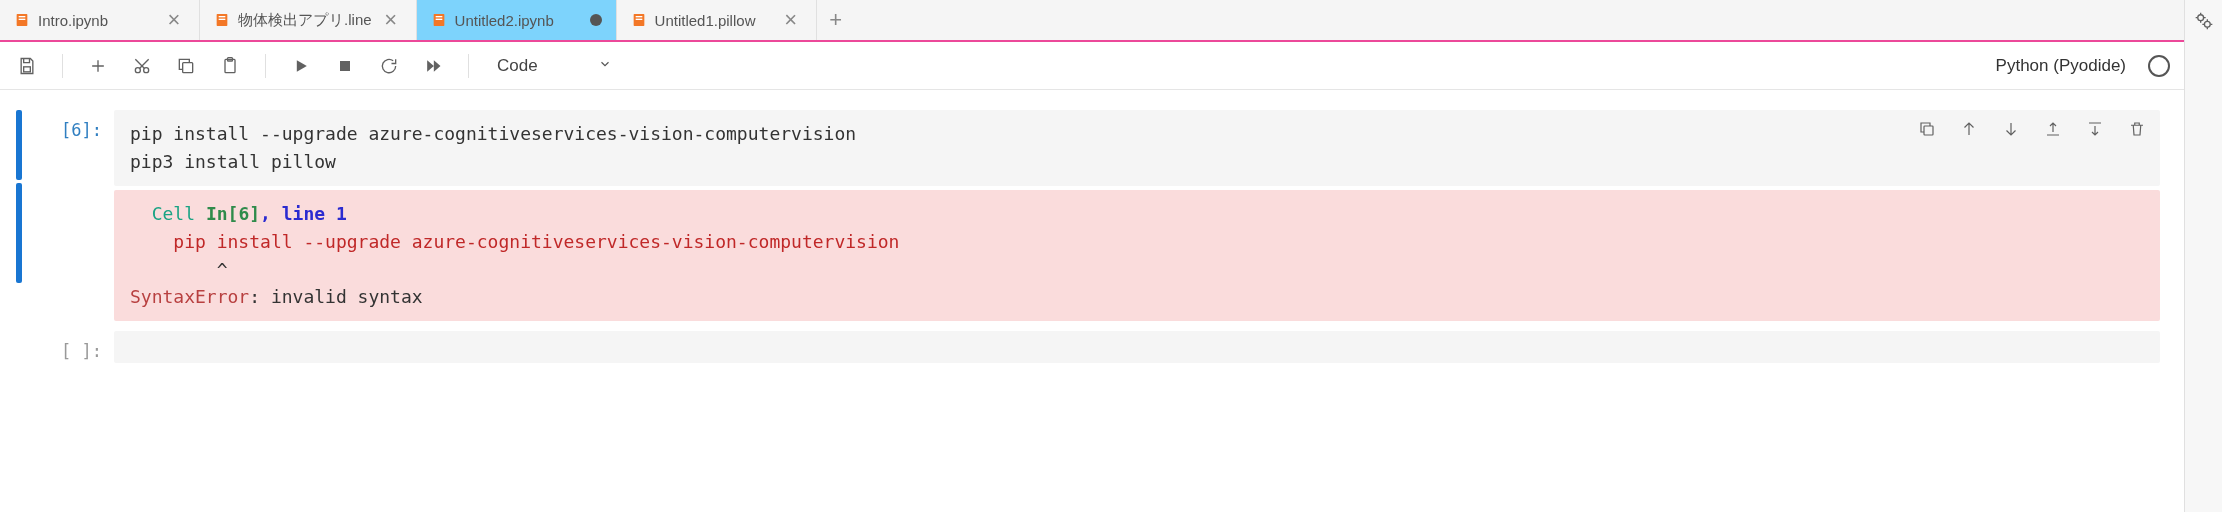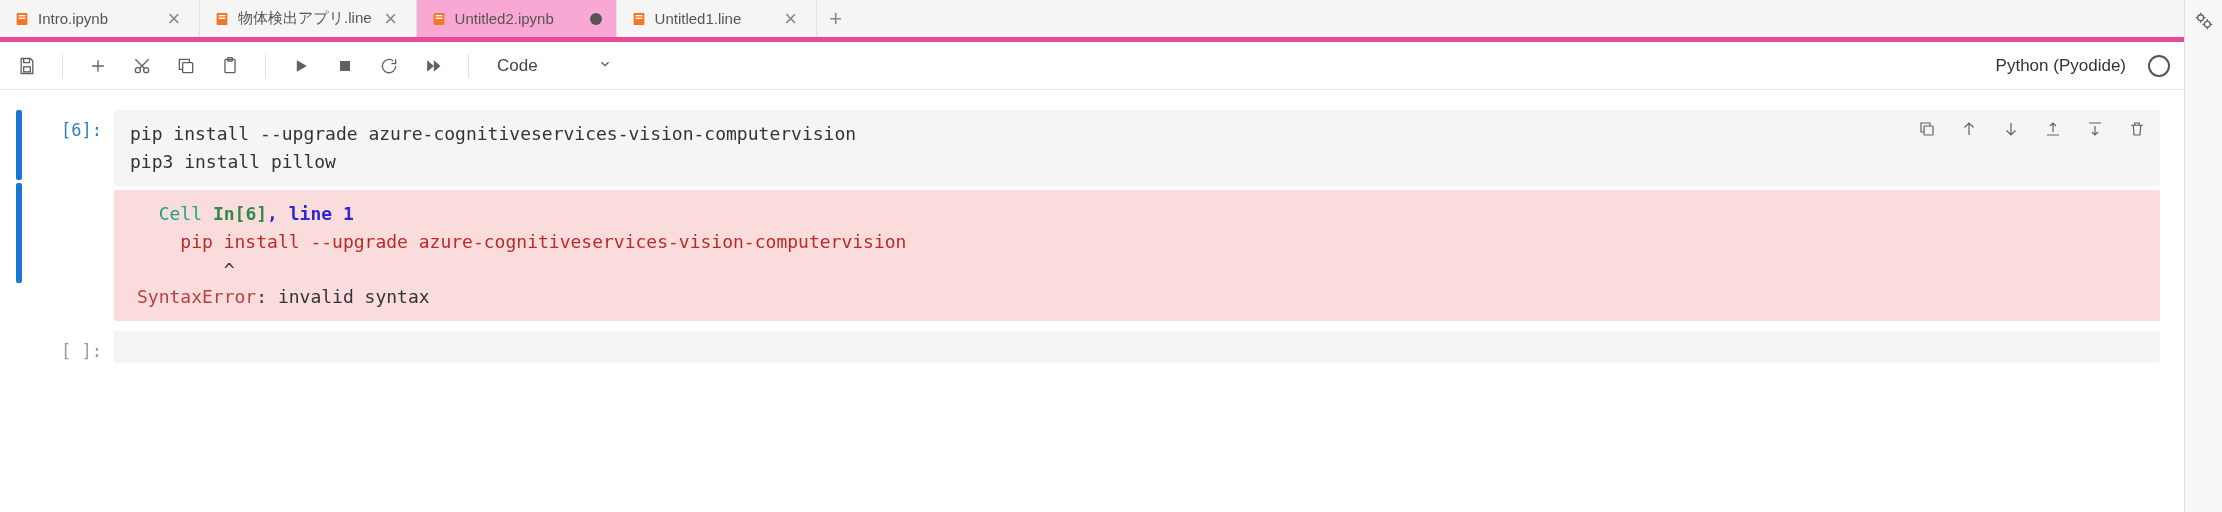--- a/index.html
+++ b/index.html
@@ -1,21 +1,21 @@
 <!DOCTYPE html>
 <html><head>
 <meta charset="utf-8">
 <style>
 * { margin:0; padding:0; box-sizing:border-box; }
 body { font-family:-apple-system,BlinkMacSystemFont,"Segoe UI",Helvetica,Arial,sans-serif; font-size:14px; background:#fff; color:#333; width:2222px; height:512px; overflow:hidden; display:flex; }
 .main-area { flex:1; display:flex; flex-direction:column; }
 .right-rail { width:38px; background:#f7f7f7; border-left:1px solid #e0e0e0; display:flex; flex-direction:column; align-items:center; padding-top:8px; }
-.tabs { display:flex; align-items:center; background:#f5f5f5; height:42px; border-bottom:5px solid #ec4899; }
+.tabs { display:flex; align-items:center; background:#f5f5f5; height:42px; border-bottom:2px solid #ec4899; }
 .tab { display:flex; align-items:center; gap:8px; padding:0 14px; height:100%; border-right:1px solid #e0e0e0; position:relative; min-width:200px; cursor:pointer; }
-.tab.active { background:#f9a8d4; }
+.tab.active { background:#7dd3fc; }
 .tab-icon { width:16px; height:16px; display:inline-block; }
 .tab-icon svg { width:16px; height:16px; }
 .tab-label { font-size:15px; color:#555; flex:1; }
 .tab-close { width:22px; height:22px; display:flex; align-items:center; justify-content:center; border-radius:3px; color:#888; font-size:22px; line-height:1; }
 .tab-dirty { width:12px; height:12px; border-radius:50%; background:#555; }
 .tab-add { width:38px; display:flex; align-items:center; justify-content:center; color:#888; font-size:22px; cursor:pointer; }
 .toolbar { display:flex; align-items:center; height:48px; padding:0 14px; gap:18px; border-bottom:1px solid #e5e5e5; }
 .tbtn { width:26px; height:26px; display:flex; align-items:center; justify-content:center; color:#616161; cursor:pointer; }
 .tbtn svg { width:20px; height:20px; stroke:currentColor; fill:none; stroke-width:1.6; }
 .toolbar-sep { width:1px; height:24px; background:#e0e0e0; margin:0 4px; }
@@ -29,21 +29,21 @@
 .gutter-bar { width:6px; border-radius:2px; background:#1976d2; }
 .gutter-bar.input { height:70px; }
 .gutter-bar.output { height:100px; }
 .prompt { width:80px; text-align:right; padding:10px 12px 0 0; font-family:ui-monospace,Menlo,Consolas,monospace; font-size:17px; color:#307fc1; }
 .prompt.empty { color:#999; }
 .cell-body { flex:1; }
 .code-input { background:#f5f5f5; padding:10px 16px; font-family:ui-monospace,Menlo,Consolas,monospace; font-size:18px; line-height:1.55; white-space:pre; border-radius:2px; position:relative; }
 .code-input.empty { min-height:32px; }
 .cell-toolbar { position:absolute; top:6px; right:10px; display:flex; gap:16px; }
 .cell-toolbar .tbtn svg { width:18px; height:18px; }
-.output-error { background:#fadcdc; padding:10px 23px; font-family:ui-monospace,Menlo,Consolas,monospace; font-size:18px; line-height:1.55; white-space:pre; margin-top:4px; border-radius:2px; }
+.output-error { background:#fadcdc; padding:10px 16px; font-family:ui-monospace,Menlo,Consolas,monospace; font-size:18px; line-height:1.55; white-space:pre; margin-top:4px; border-radius:2px; }
 .e-cell { color:#1aa384; }
 .e-in { color:#2f8b4b; font-weight:600; }
 .e-loc { color:#2b2bd0; font-weight:600; }
 .e-src { color:#c02828; }
 .e-type { color:#b84040; }
 .e-arg { color:#333; }
 </style>
 </head>
 <body>
 
@@ -75,21 +75,21 @@
           </svg></span>
       <span class="tab-label">Untitled2.ipynb</span>
       <span class="tab-dirty"></span>
     </div>
     <div class="tab">
       <span class="tab-icon"><svg viewBox="0 0 24 24">
             <rect x="4" y="3" width="16" height="18" rx="1" fill="#f37726" stroke="none"></rect>
             <rect x="7" y="6" width="10" height="2" fill="#fff"></rect>
             <rect x="7" y="10" width="10" height="2" fill="#fff"></rect>
           </svg></span>
-      <span class="tab-label">Untitled1.line</span>
+      <span class="tab-label">Untitled1.pillow</span>
       <span class="tab-close">×</span>
     </div>
     <div class="tab-add">+</div>
   </div>
 
   <div class="toolbar">
     <span class="tbtn">
         <svg viewBox="0 0 24 24">
           <path d="M5 3h11l3 3v15H5z"></path>
           <path d="M8 3v5h7V3"></path>

